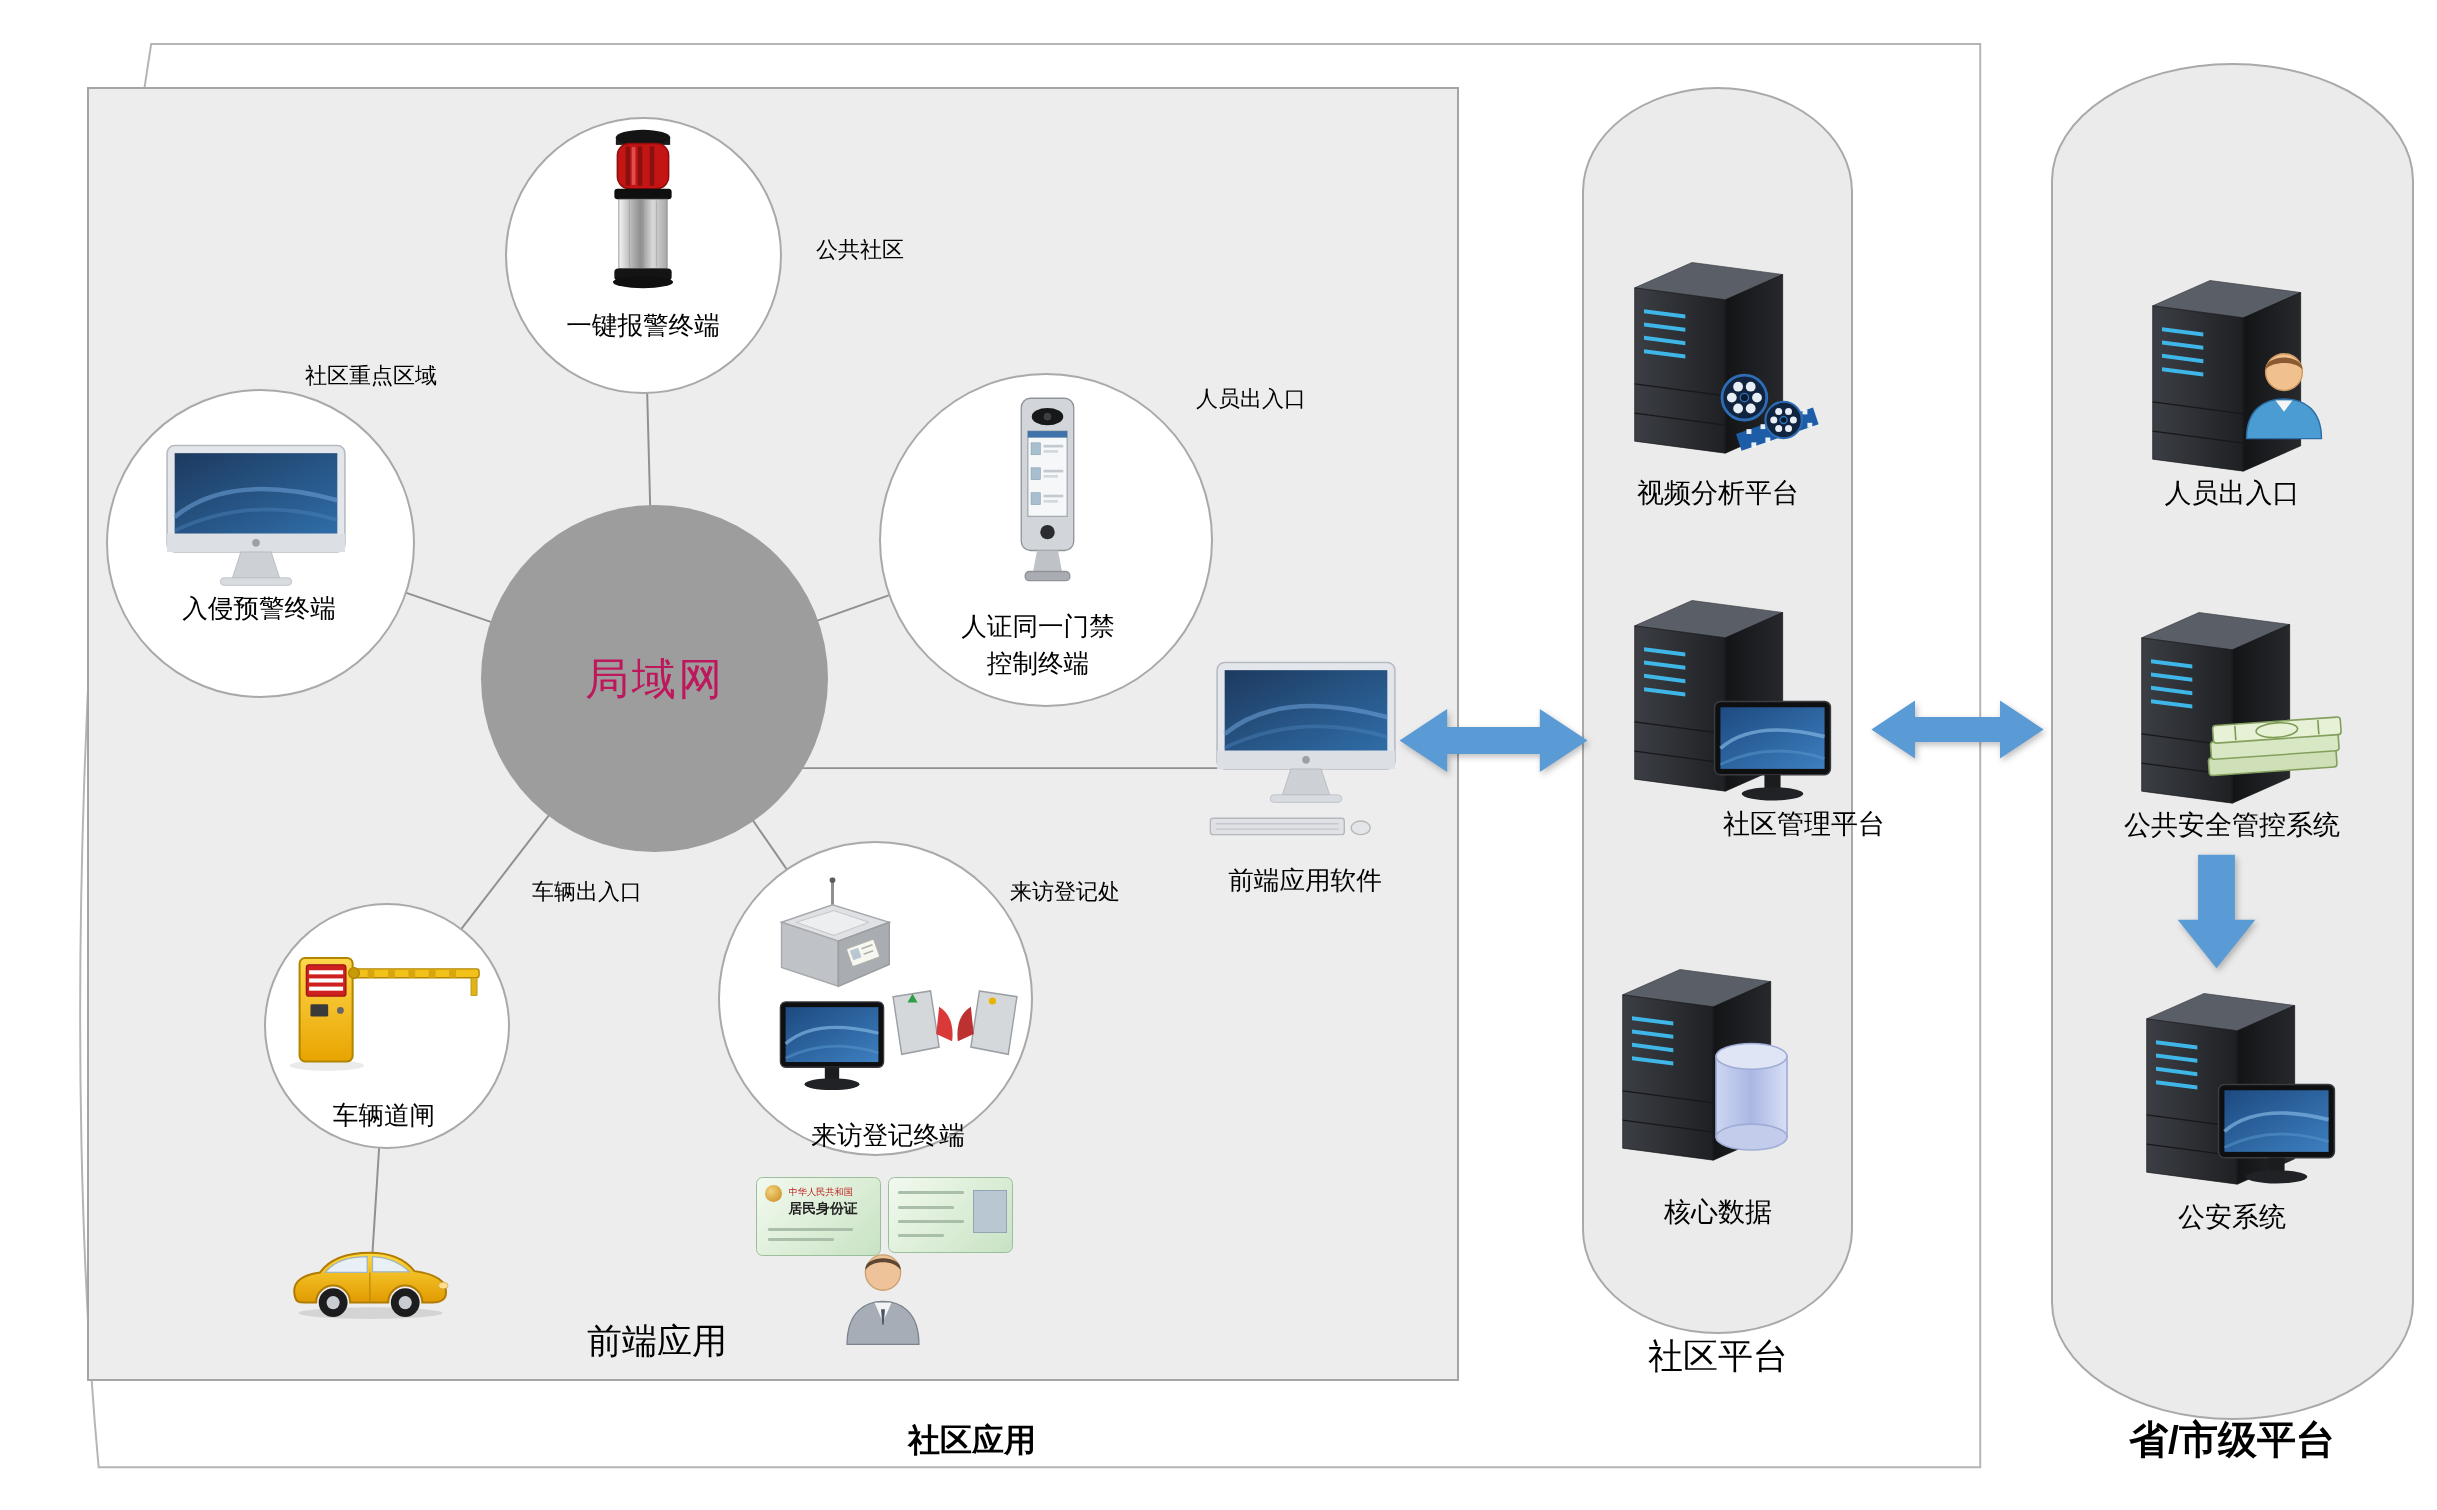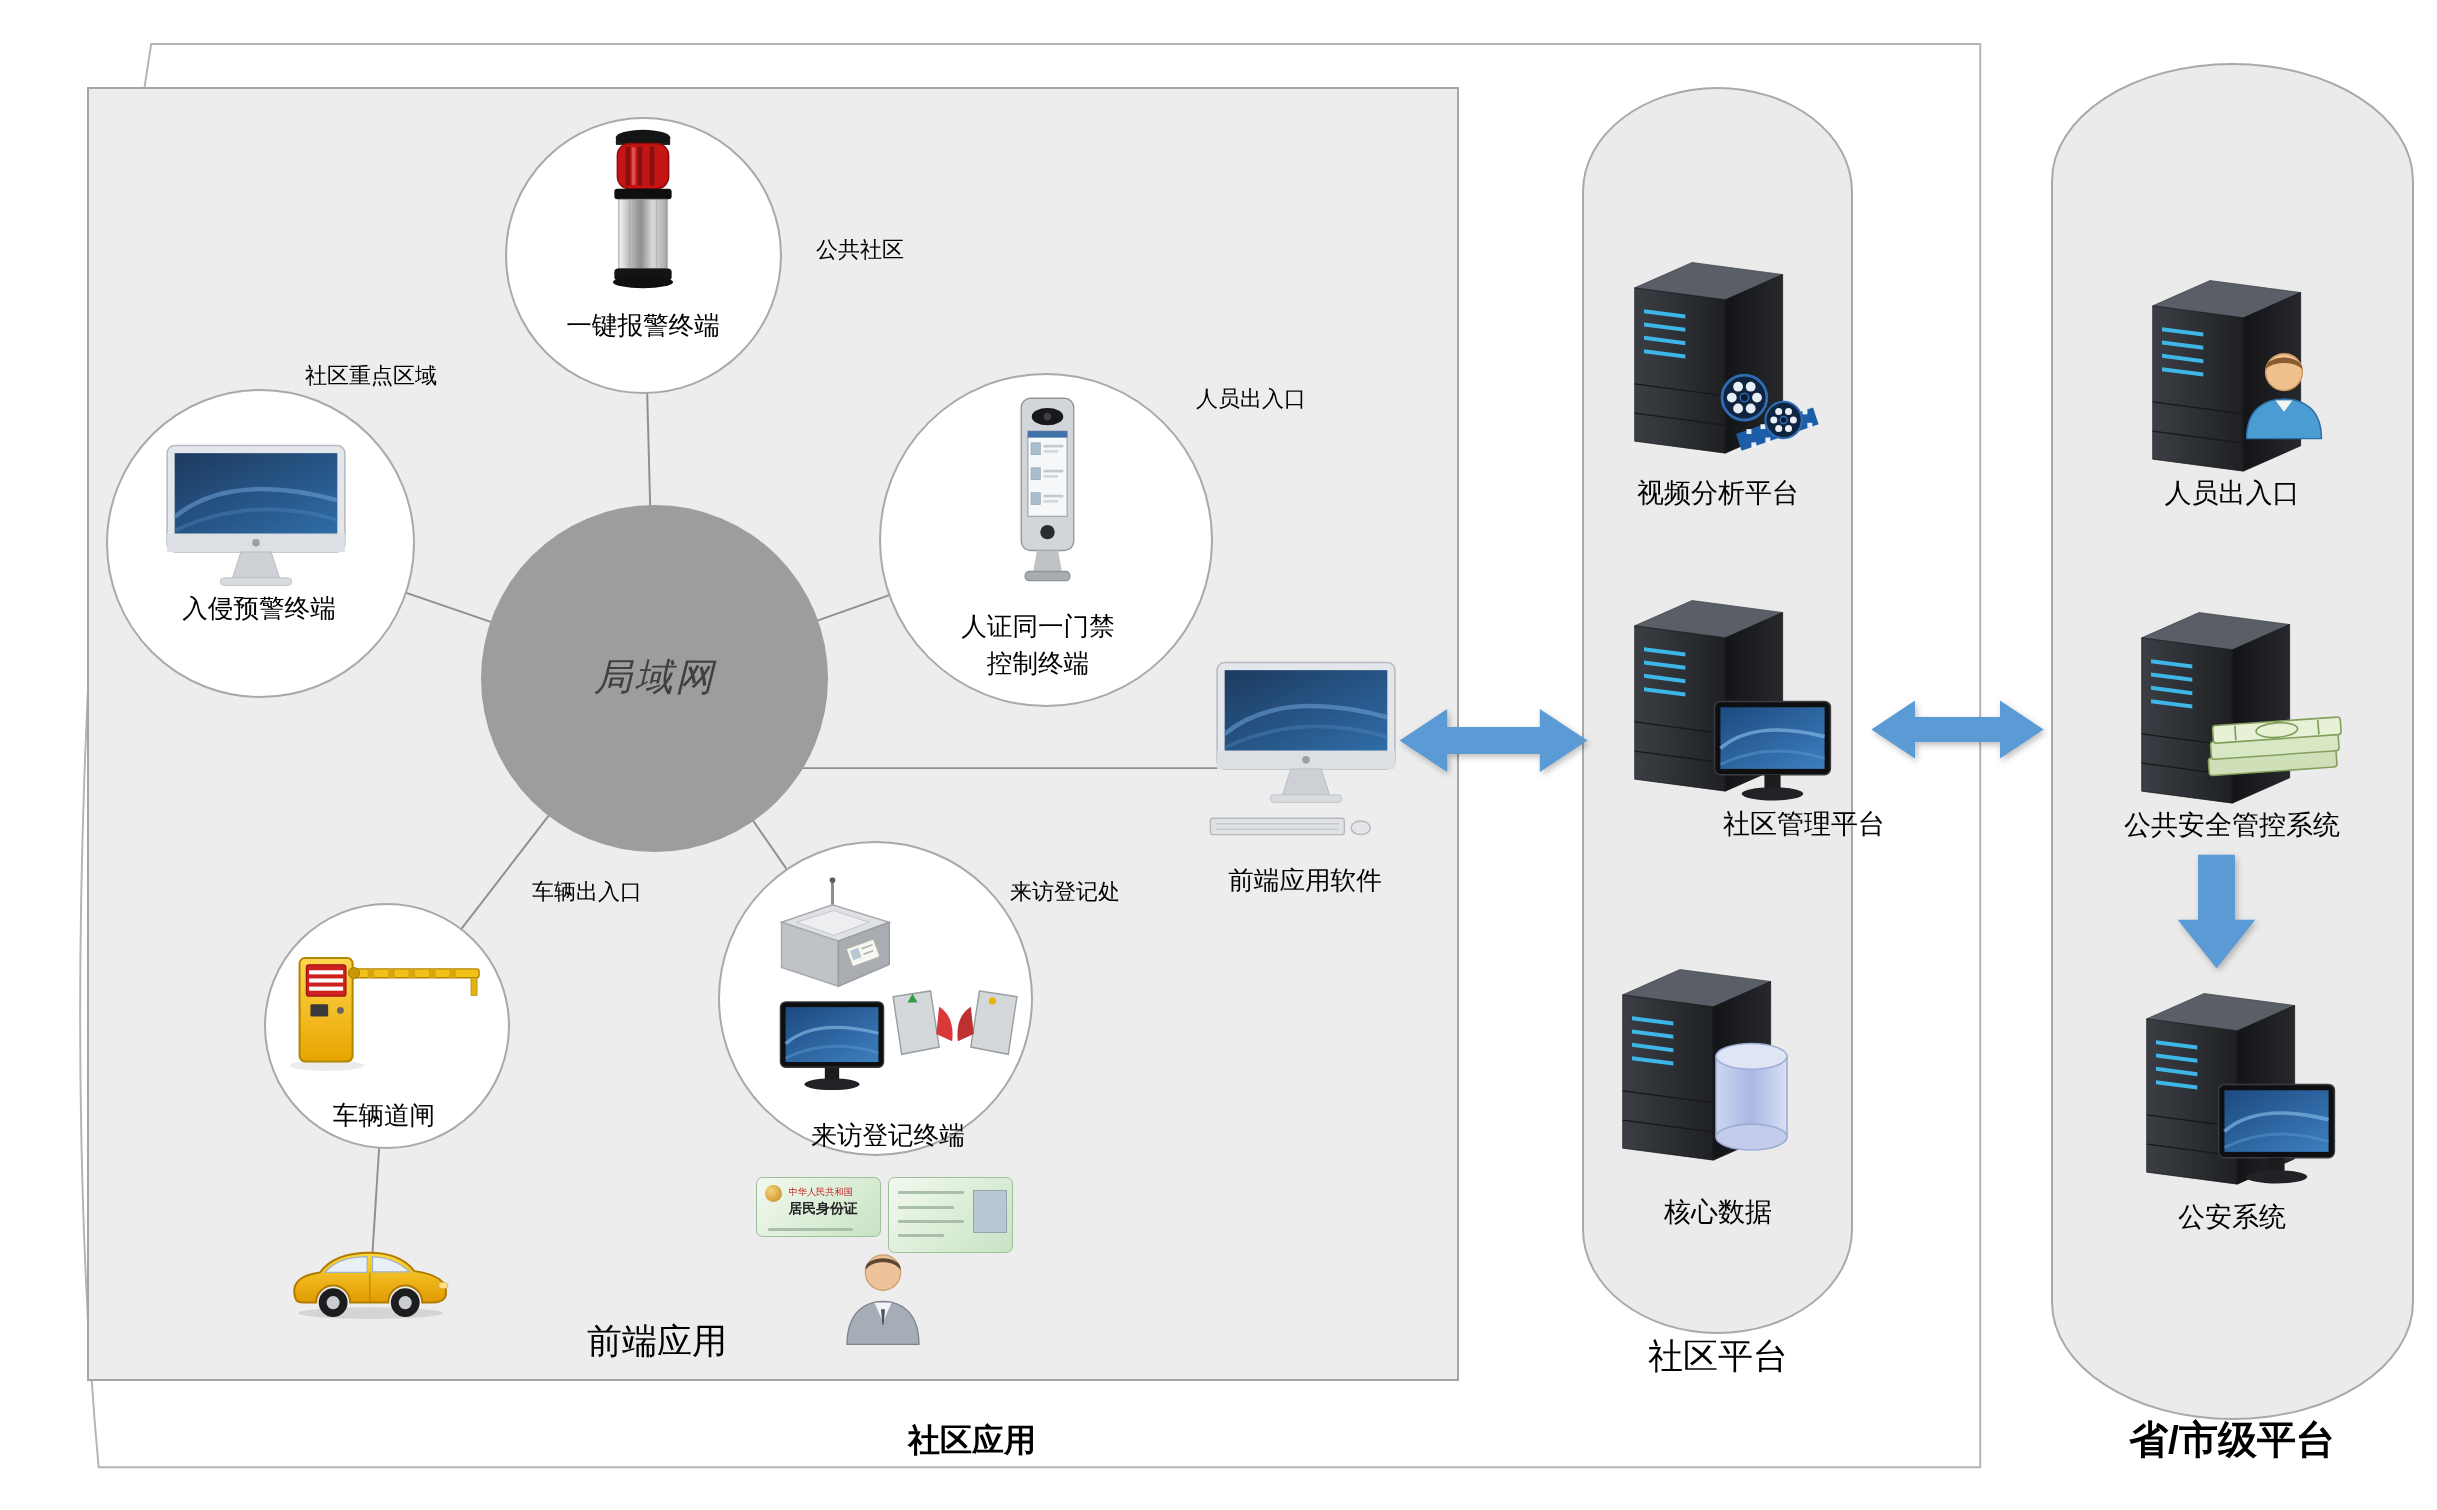--- a/index.html
+++ b/index.html
@@ -4,21 +4,21 @@
 <style>
   html,body{margin:0;padding:0;background:#fff;}
   .canvas{position:relative;width:2438px;height:1510px;background:#fff;overflow:hidden;
           font-family:"Liberation Sans","DejaVu Sans",sans-serif;color:#000;}
   .abs{position:absolute;}
   .circle{position:absolute;border-radius:50%;background:#fff;border:2px solid #a9a9a9;box-sizing:border-box;}
   .hub{background:#9d9d9d;border:none;}
   .lbl{position:absolute;transform:translate(-50%,-50%);white-space:nowrap;line-height:1.25;text-align:center;}
   .zone{font-size:22px;}
   .node-lbl{font-size:25.6px;text-align:right;}
-  .hub-lbl{font-size:38px;color:#404040;letter-spacing:2.6px;font-style:italic;}
+  .hub-lbl{font-size:44px;color:#be185d;letter-spacing:2.6px;}
   .pill{position:absolute;background:#ebebeb;border:2px solid #a9a9a9;box-sizing:border-box;}
   .panel{position:absolute;background:#ededed;border:2px solid #a5a5a5;box-sizing:border-box;}
   .pill-lbl{font-size:35px;}
   .panel-lbl{font-size:35px;}
   .title-bold{font-size:32px;font-weight:bold;}
   .srv-lbl{font-size:27px;}
   .arrow{filter:drop-shadow(2.6px 3.9px 3.3px rgba(0,0,0,0.25));}
   .idcard{position:absolute;border:1.3px solid #9bbf9b;border-radius:6.6px;box-sizing:border-box;
           background:linear-gradient(135deg,#f2f9ef 0%,#d9ecd4 60%,#c8e2c4 100%);overflow:hidden;}
   .idc-line{position:absolute;background:#a9bfa9;height:3.3px;border-radius:1.3px;}
@@ -343,21 +343,21 @@
       <use href="#sym-turnstile" width="200" height="130"></use>
     </svg>
 
   <svg class="abs" style="left:1211px;top:658px" width="190" height="152" viewBox="0 0 250 200">
       <use href="#sym-imac" width="250" height="200"></use>
     </svg>
   <svg class="abs" style="left:1209px;top:814px" width="164" height="27.6" viewBox="0 0 240 40">
       <use href="#sym-keyboard" width="240" height="40"></use>
     </svg>
 
-  <div class="idcard" style="left:756px;top:1177px;width:125px;height:60px;">
+  <div class="idcard" style="left:756px;top:1177px;width:125px;height:79px;">
     <div class="idc-emblem" style="left:7.9px;top:6.6px;"></div>
     <div class="idc-t1" style="left:31.5px;top:7.9px;">中华人民共和国</div>
     <div class="idc-t2" style="left:31.5px;top:22px;">居民身份证</div>
     <div class="idc-line" style="left:10.5px;top:50px;width:85px;"></div>
     <div class="idc-line" style="left:10.5px;top:60px;width:66px;"></div>
   </div>
   <div class="idcard" style="left:888px;top:1177px;width:125px;height:76px;">
     <div class="idc-line" style="left:9.2px;top:13px;width:66px;"></div>
     <div class="idc-line" style="left:9.2px;top:27.6px;width:56px;"></div>
     <div class="idc-line" style="left:9.2px;top:42px;width:66px;"></div>

